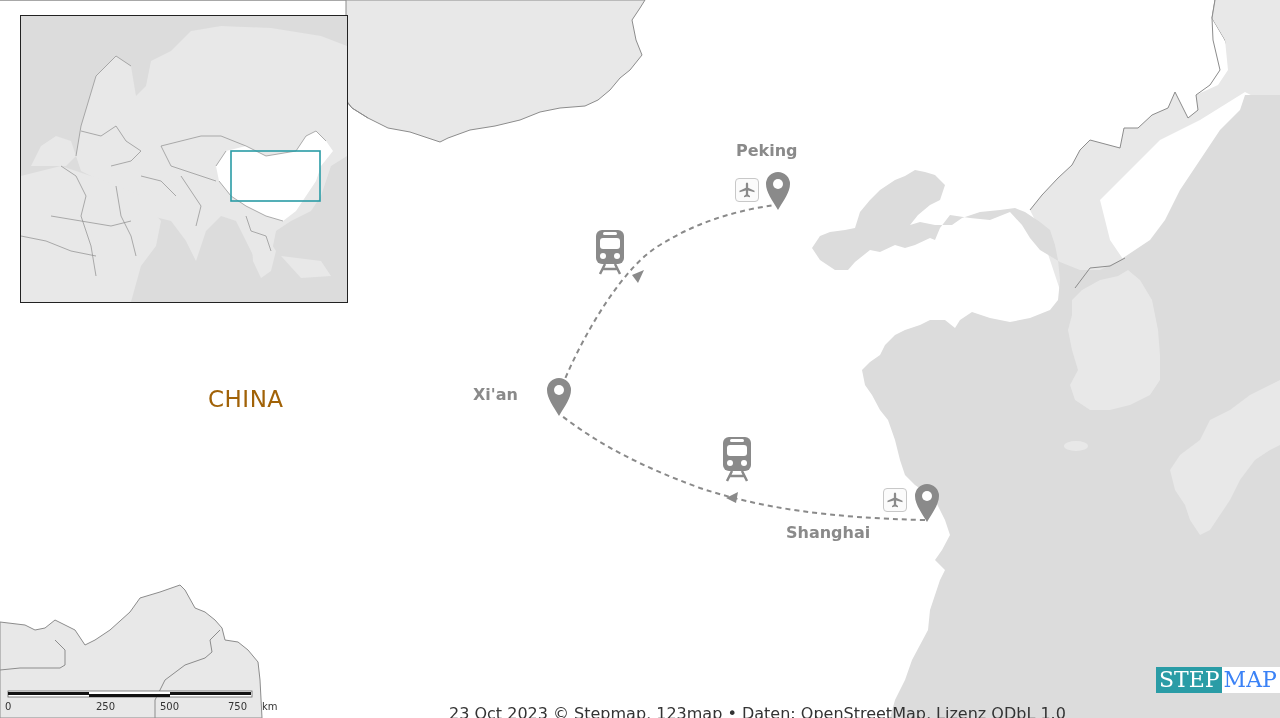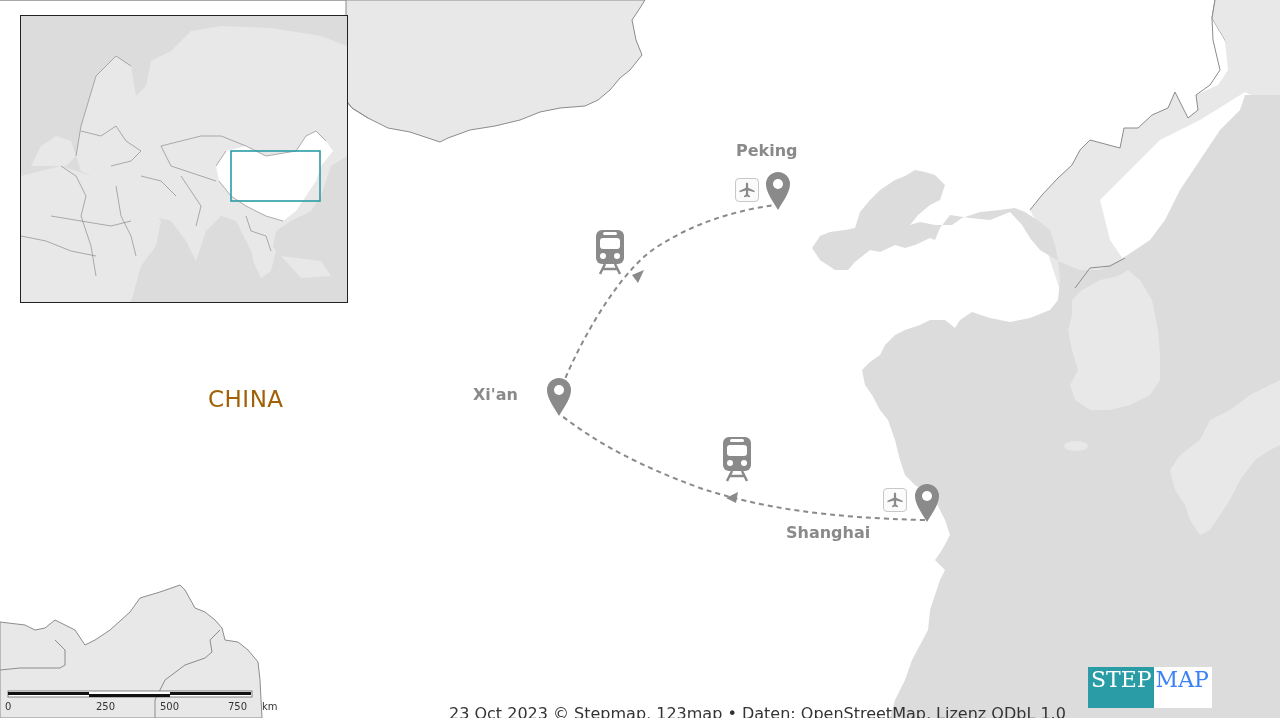--- a/index.html
+++ b/index.html
@@ -4,21 +4,21 @@
 <style>
   html,body{margin:0;padding:0;}
   body{width:1280px;height:718px;position:relative;overflow:hidden;background:#ffffff;font-family:"DejaVu Sans",sans-serif;}
   #map{position:absolute;left:0;top:0;width:1280px;height:718px;}
   .label{position:absolute;color:#8a8a8a;font-family:"DejaVu Sans",sans-serif;font-weight:bold;font-size:16px;white-space:nowrap;}
   .country-label{position:absolute;color:#a16207;font-family:"DejaVu Sans",sans-serif;font-size:23px;letter-spacing:0.5px;}
   .plane-badge{position:absolute;width:22px;height:22px;border:1px solid #c8c8c8;border-radius:4px;background:#fbfbfb;display:flex;align-items:center;justify-content:center;}
   .inset{position:absolute;left:20px;top:15px;width:326px;height:286px;border:1.5px solid #222;background:#dcdcdc;overflow:hidden;}
   .scale-text{position:absolute;top:701px;font-size:10px;color:#333;font-family:"DejaVu Sans",sans-serif;}
   .attribution{position:absolute;left:449px;top:704px;font-size:16px;color:#333;font-family:"DejaVu Sans",sans-serif;white-space:nowrap;}
-  .logo{position:absolute;left:1088px;top:667px;height:41px;display:flex;font-family:"DejaVu Serif",serif;font-size:22px;line-height:26px;}
+  .logo{position:absolute;left:1156px;top:667px;height:26px;display:flex;font-family:"DejaVu Serif",serif;font-size:22px;line-height:26px;}
   .logo-step{background:#2a9ca6;color:#fff;padding:0 2px 0 3px;}
   .logo-map{background:#fff;color:#3b82f6;padding:0 3px 0 2px;}
 </style>
 </head>
 <body>
 
 <svg id="map" viewBox="0 0 1280 718" xmlns="http://www.w3.org/2000/svg">
 
   <rect x="0" y="0" width="1280" height="718" fill="#ffffff"></rect>
 

